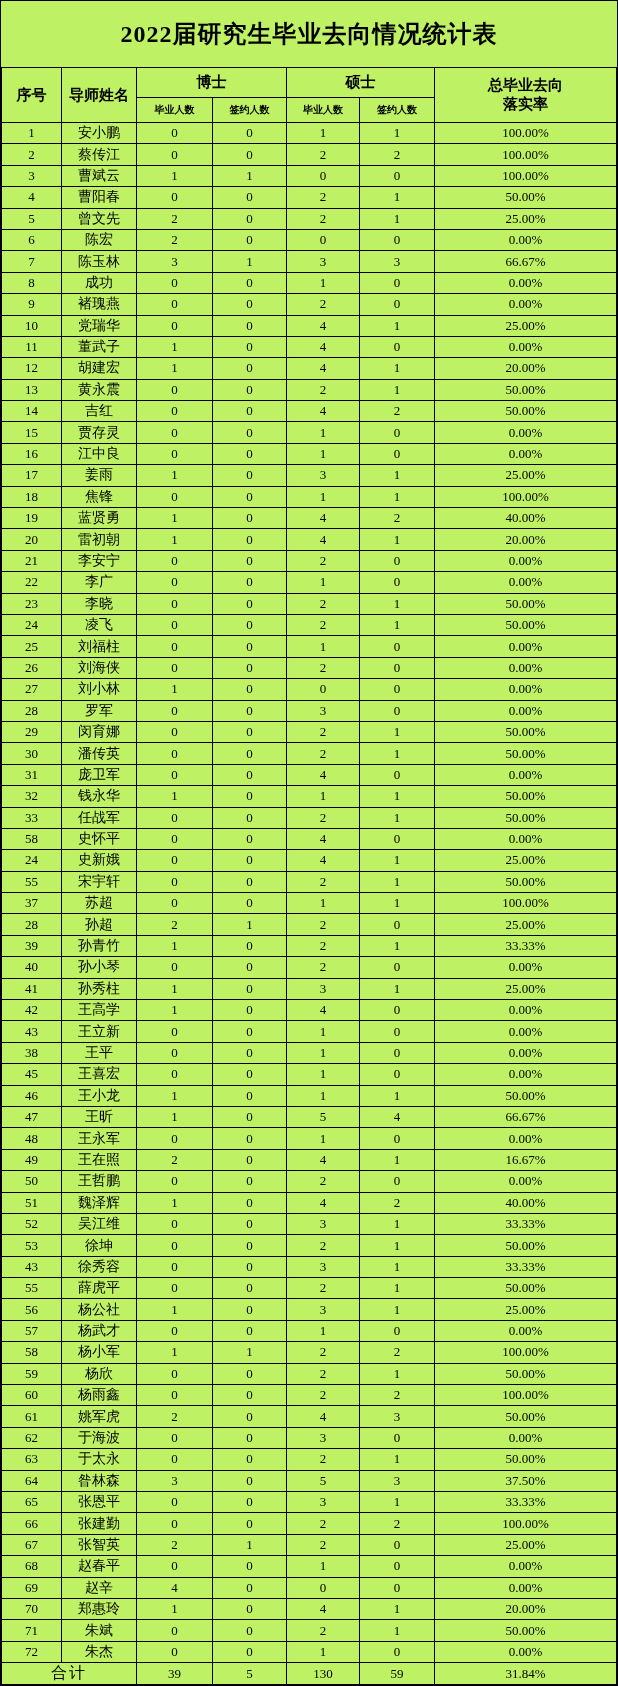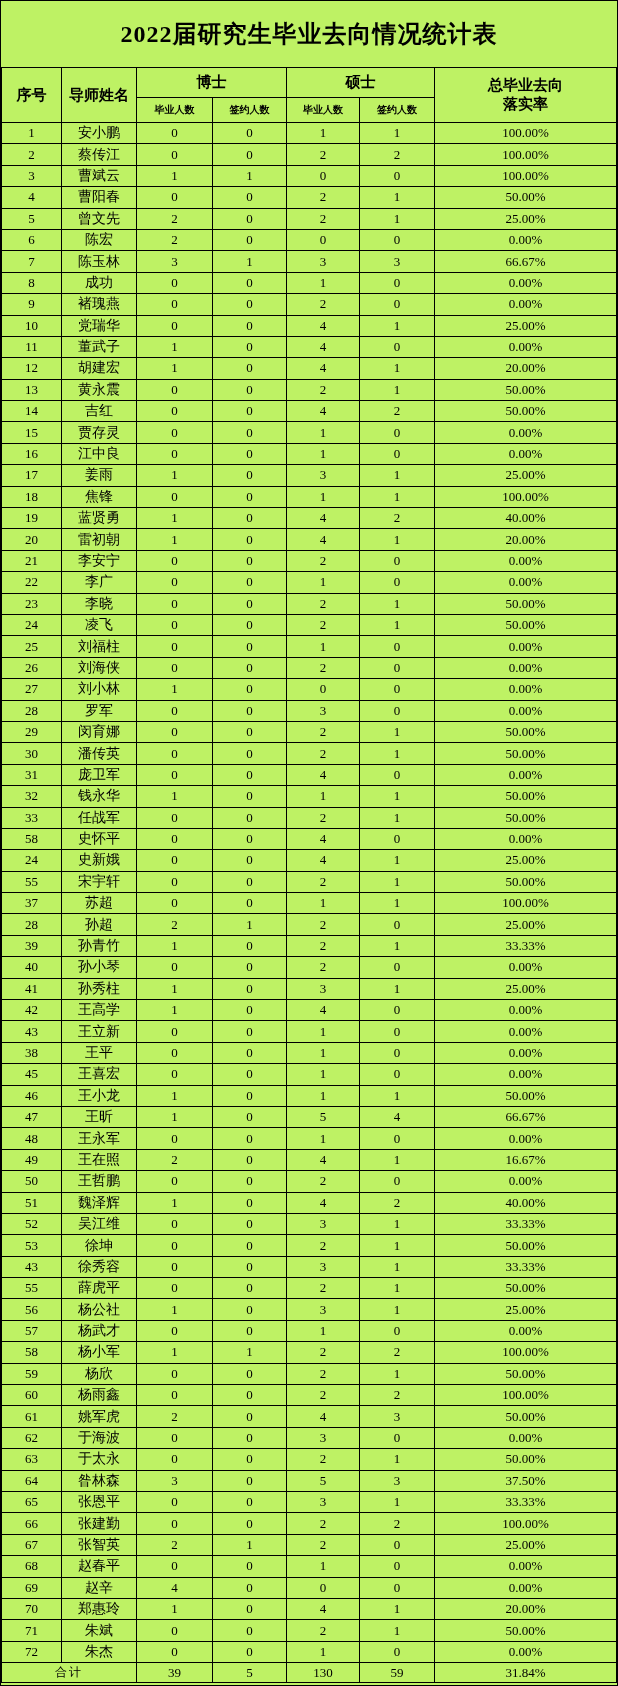--- a/index.html
+++ b/index.html
@@ -41,21 +41,21 @@
     overflow: hidden;
     white-space: nowrap;
   }
   thead tr.h1 th { height: 30px; font-size: 15px; font-weight: bold; }
   thead tr.h2 th { height: 25px; font-size: 10px; font-weight: bold; }
   th.rate-head { font-size: 14px; line-height: 1.3; white-space: normal; }
   tbody td { height: 21.4px; font-size: 13px; }
   tbody td.name-cell { font-size: 14px; }
   tbody td.rate-cell { font-size: 13px; }
   tfoot td { height: 20px; font-size: 13px; }
-  tfoot td.total-label { font-size: 12px; letter-spacing: 2px; margin-left: 31px; }
+  tfoot td.total-label { font-size: 16px; letter-spacing: 2px; margin-left: 31px; }
 </style>
 </head>
 <body>
 
 <div class="sheet">
   <div class="title">2022届研究生毕业去向情况统计表</div>
 
   <table class="stats">
     <colgroup>
       <col style="width:60px">

